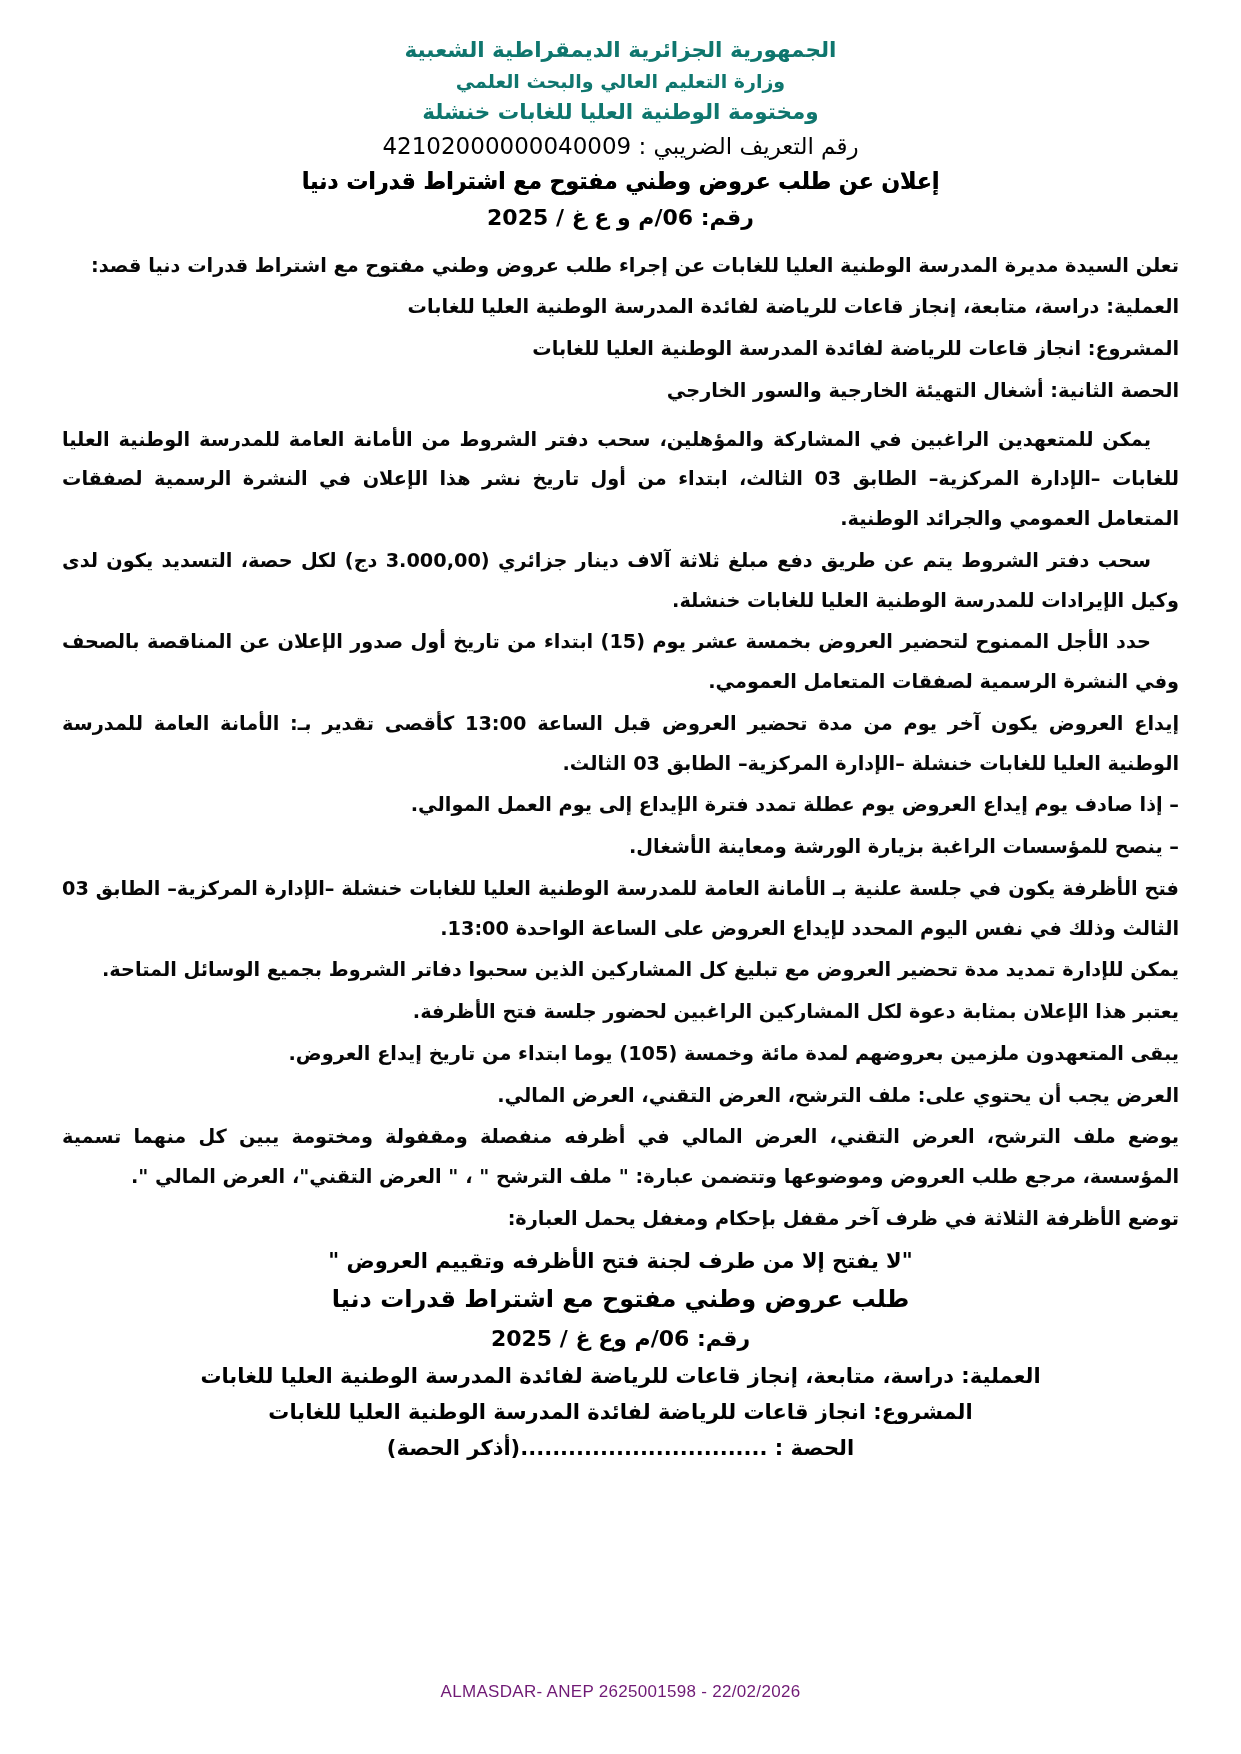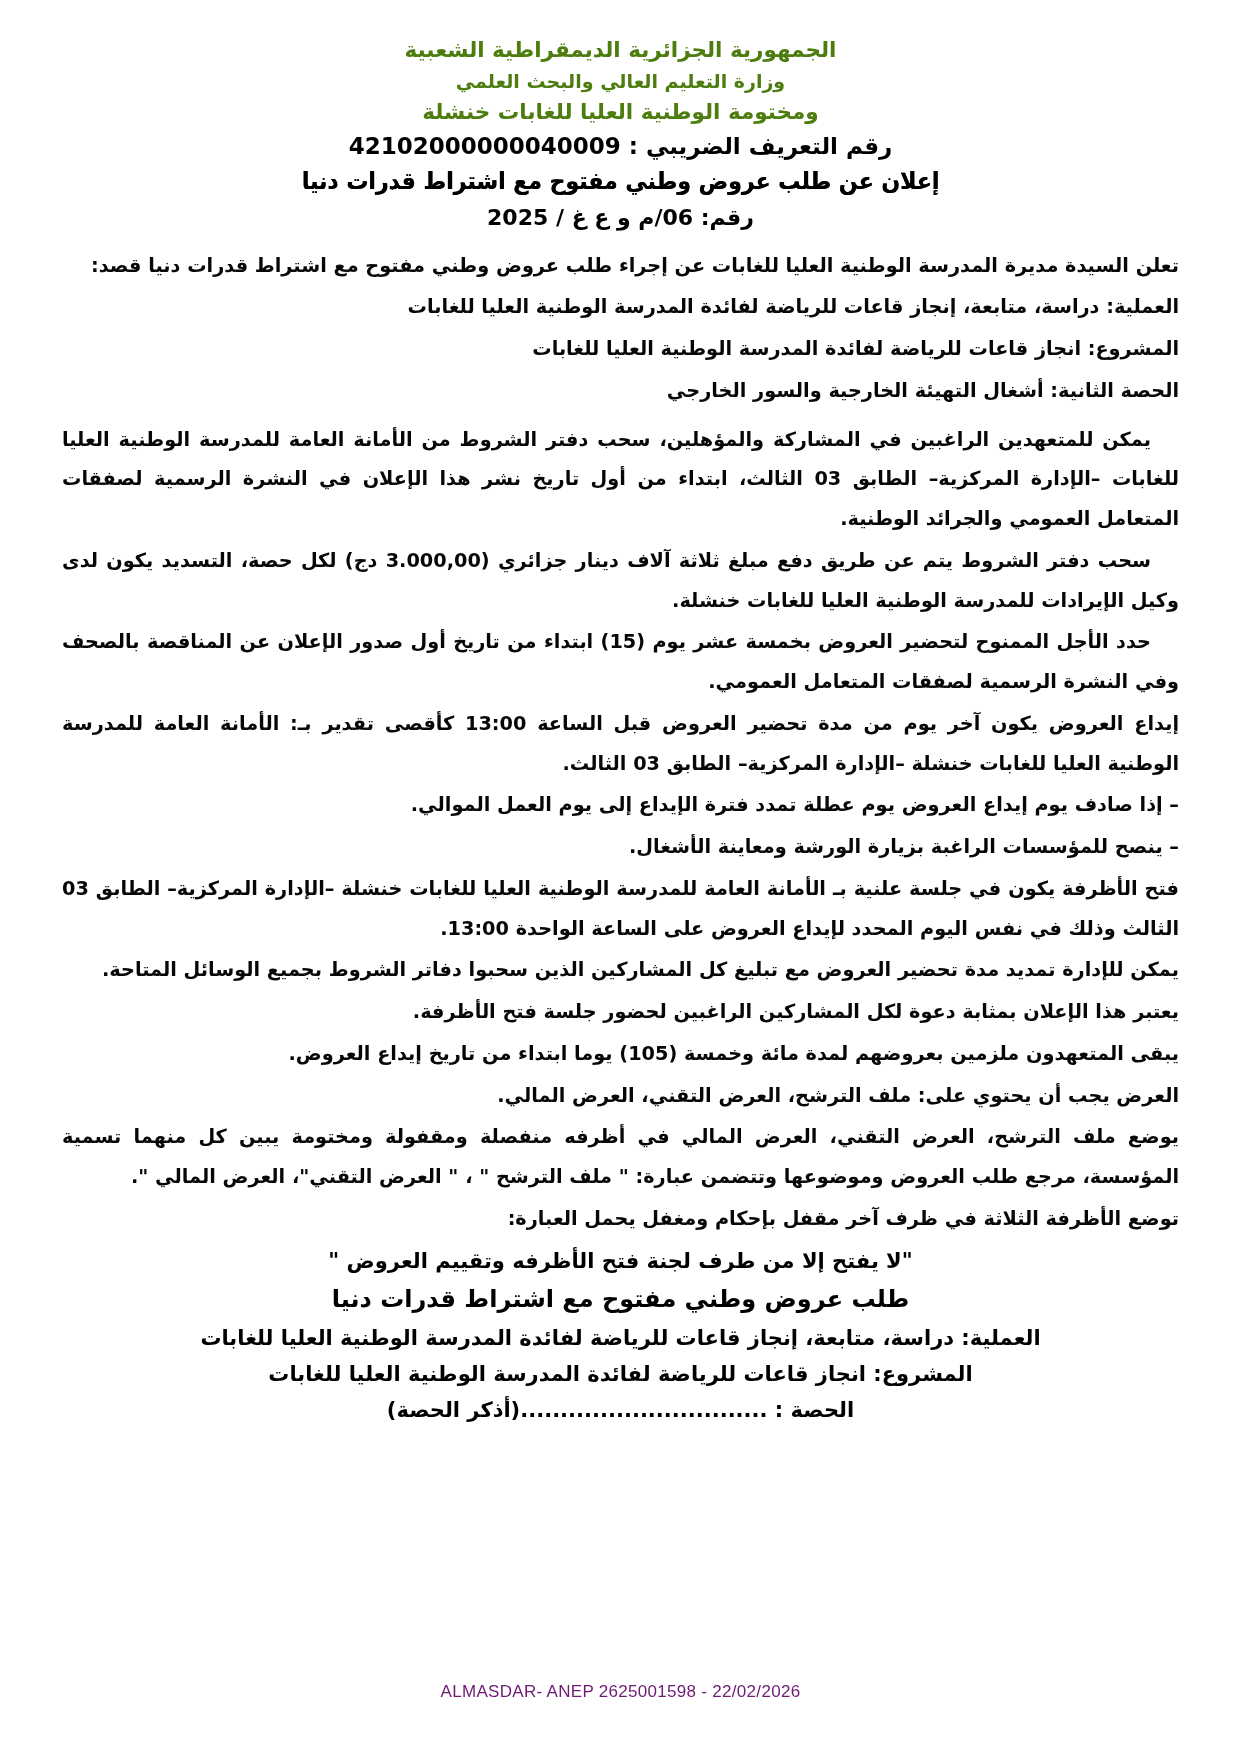--- a/index.html
+++ b/index.html
@@ -27,27 +27,27 @@
   
   .hdr {
     text-align: center;
     direction: rtl;
   }
   .hdr-line {
     font-weight: bold;
     font-size: 21.5px;
     line-height: 1.52;
     letter-spacing: -0.2px;
-    color: #4d7c0f;
+    color: #0f766e;
   }
   .hdr-line.l1 { font-size: 21.5px; }
   .hdr-line.l2 { font-size: 19px; }
   .hdr-line.l3 { font-size: 21.5px; }
   .hdr-tax {
-    font-weight: bold;
+    font-weight: normal;
     font-size: 23px;
     line-height: 1.6;
     letter-spacing: -0.2px;
   }
   .hdr-announce {
     font-weight: bold;
     font-size: 22px;
     line-height: 1.55;
     letter-spacing: 0.6px;
     font-family: "DejaVu Sans", sans-serif;
@@ -181,20 +181,21 @@
     <p class="para right">العرض يجب أن يحتوي على: ملف الترشح، العرض التقني، العرض المالي.</p>
 
     <p class="para noind">يوضع ملف الترشح، العرض التقني، العرض المالي في أظرفه منفصلة ومقفولة ومختومة يبين كل منهما تسمية المؤسسة، مرجع طلب العروض وموضوعها وتتضمن عبارة: " ملف الترشح " ، " العرض التقني"، العرض المالي ".</p>
 
     <p class="para right">توضع الأظرفة الثلاثة في ظرف آخر مقفل بإحكام ومغفل يحمل العبارة:</p>
   </div>
 
   <div class="closing">
     <div class="cl quote">"لا يفتح إلا من طرف لجنة فتح الأظرفه وتقييم العروض "</div>
     <div class="cl big">طلب عروض وطني مفتوح مع اشتراط قدرات دنيا</div>
+    <div class="cl num">رقم: 06/م وع غ / 2025</div>
     <div class="cl op">العملية: دراسة، متابعة، إنجاز قاعات للرياضة لفائدة المدرسة الوطنية العليا للغابات</div>
     <div class="cl pr">المشروع: انجاز قاعات للرياضة لفائدة المدرسة الوطنية العليا للغابات</div>
     <div class="cl lot">الحصة : ...............................(أذكر الحصة)</div>
   </div>
 
   <div class="footer">
     <span class="footer-text">ALMASDAR- ANEP 2625001598 - 22/02/2026</span>
   </div>
 
 </div>

